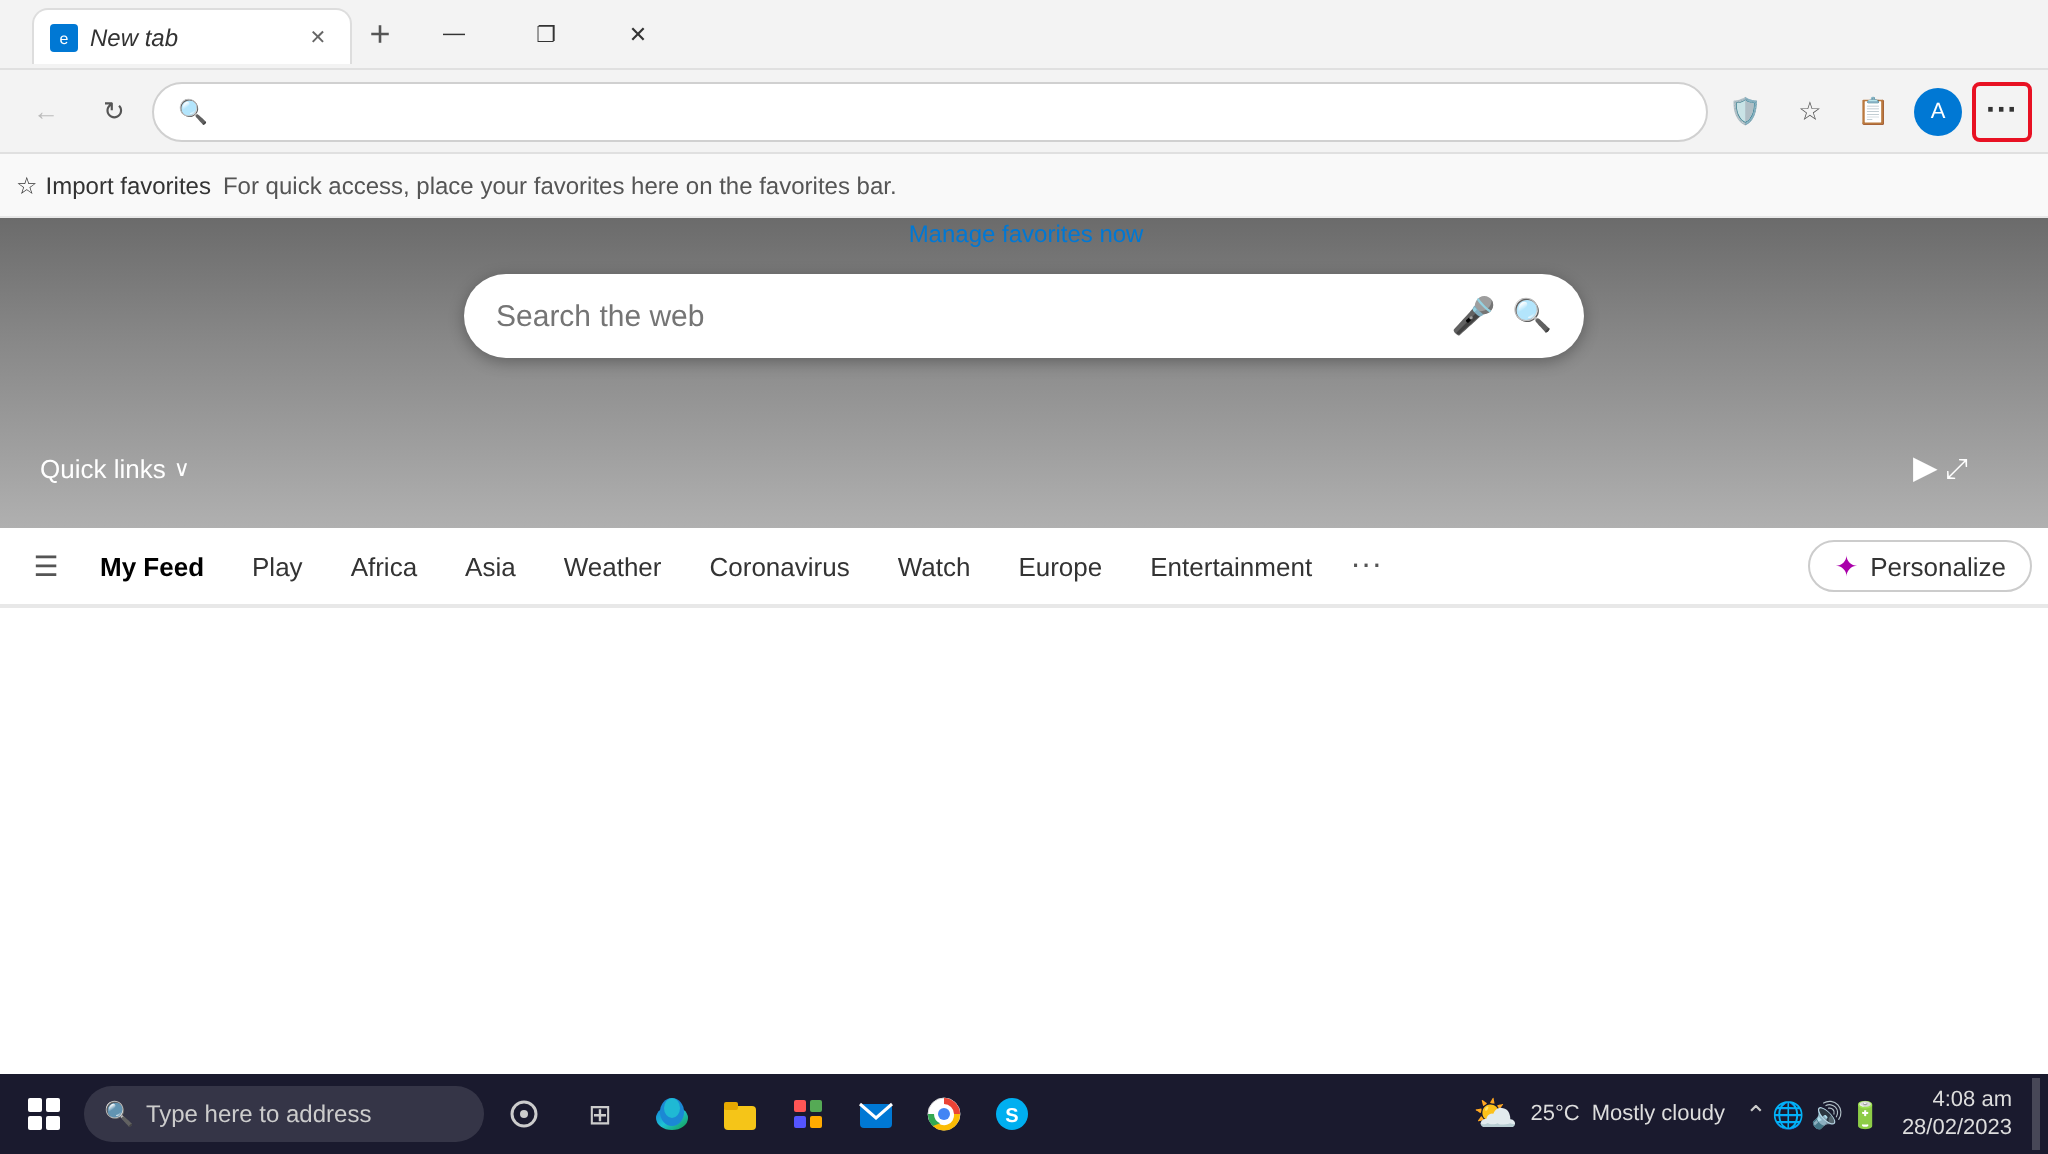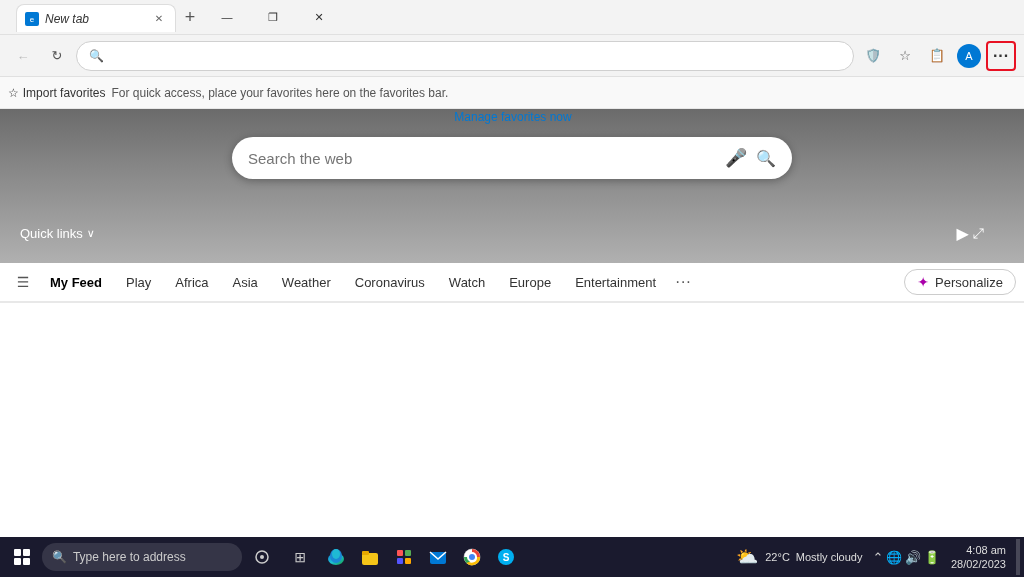--- a/index.html
+++ b/index.html
@@ -519,21 +519,21 @@
     <div class="taskbar-app-icon">
       <svg width="20" height="20" viewBox="0 0 20 20">
         <circle cx="10" cy="10" r="8" fill="#00aff0"></circle>
         <text x="10" y="14" text-anchor="middle" fill="white" font-size="10" font-weight="bold">S</text>
       </svg>
     </div>
   </div>
   <div class="taskbar-system">
     <div class="weather-info">
       <span class="weather-icon-img">⛅</span>
-      <span>22°C</span>
+      <span>25°C</span>
       <span>Mostly cloudy</span>
     </div>
     <div class="system-tray">
       <span class="sys-icon">⌃</span>
       <span class="sys-icon">🌐</span>
       <span class="sys-icon">🔊</span>
       <span class="sys-icon">🔋</span>
     </div>
     <div class="clock">
       <span>4:08 am</span>

